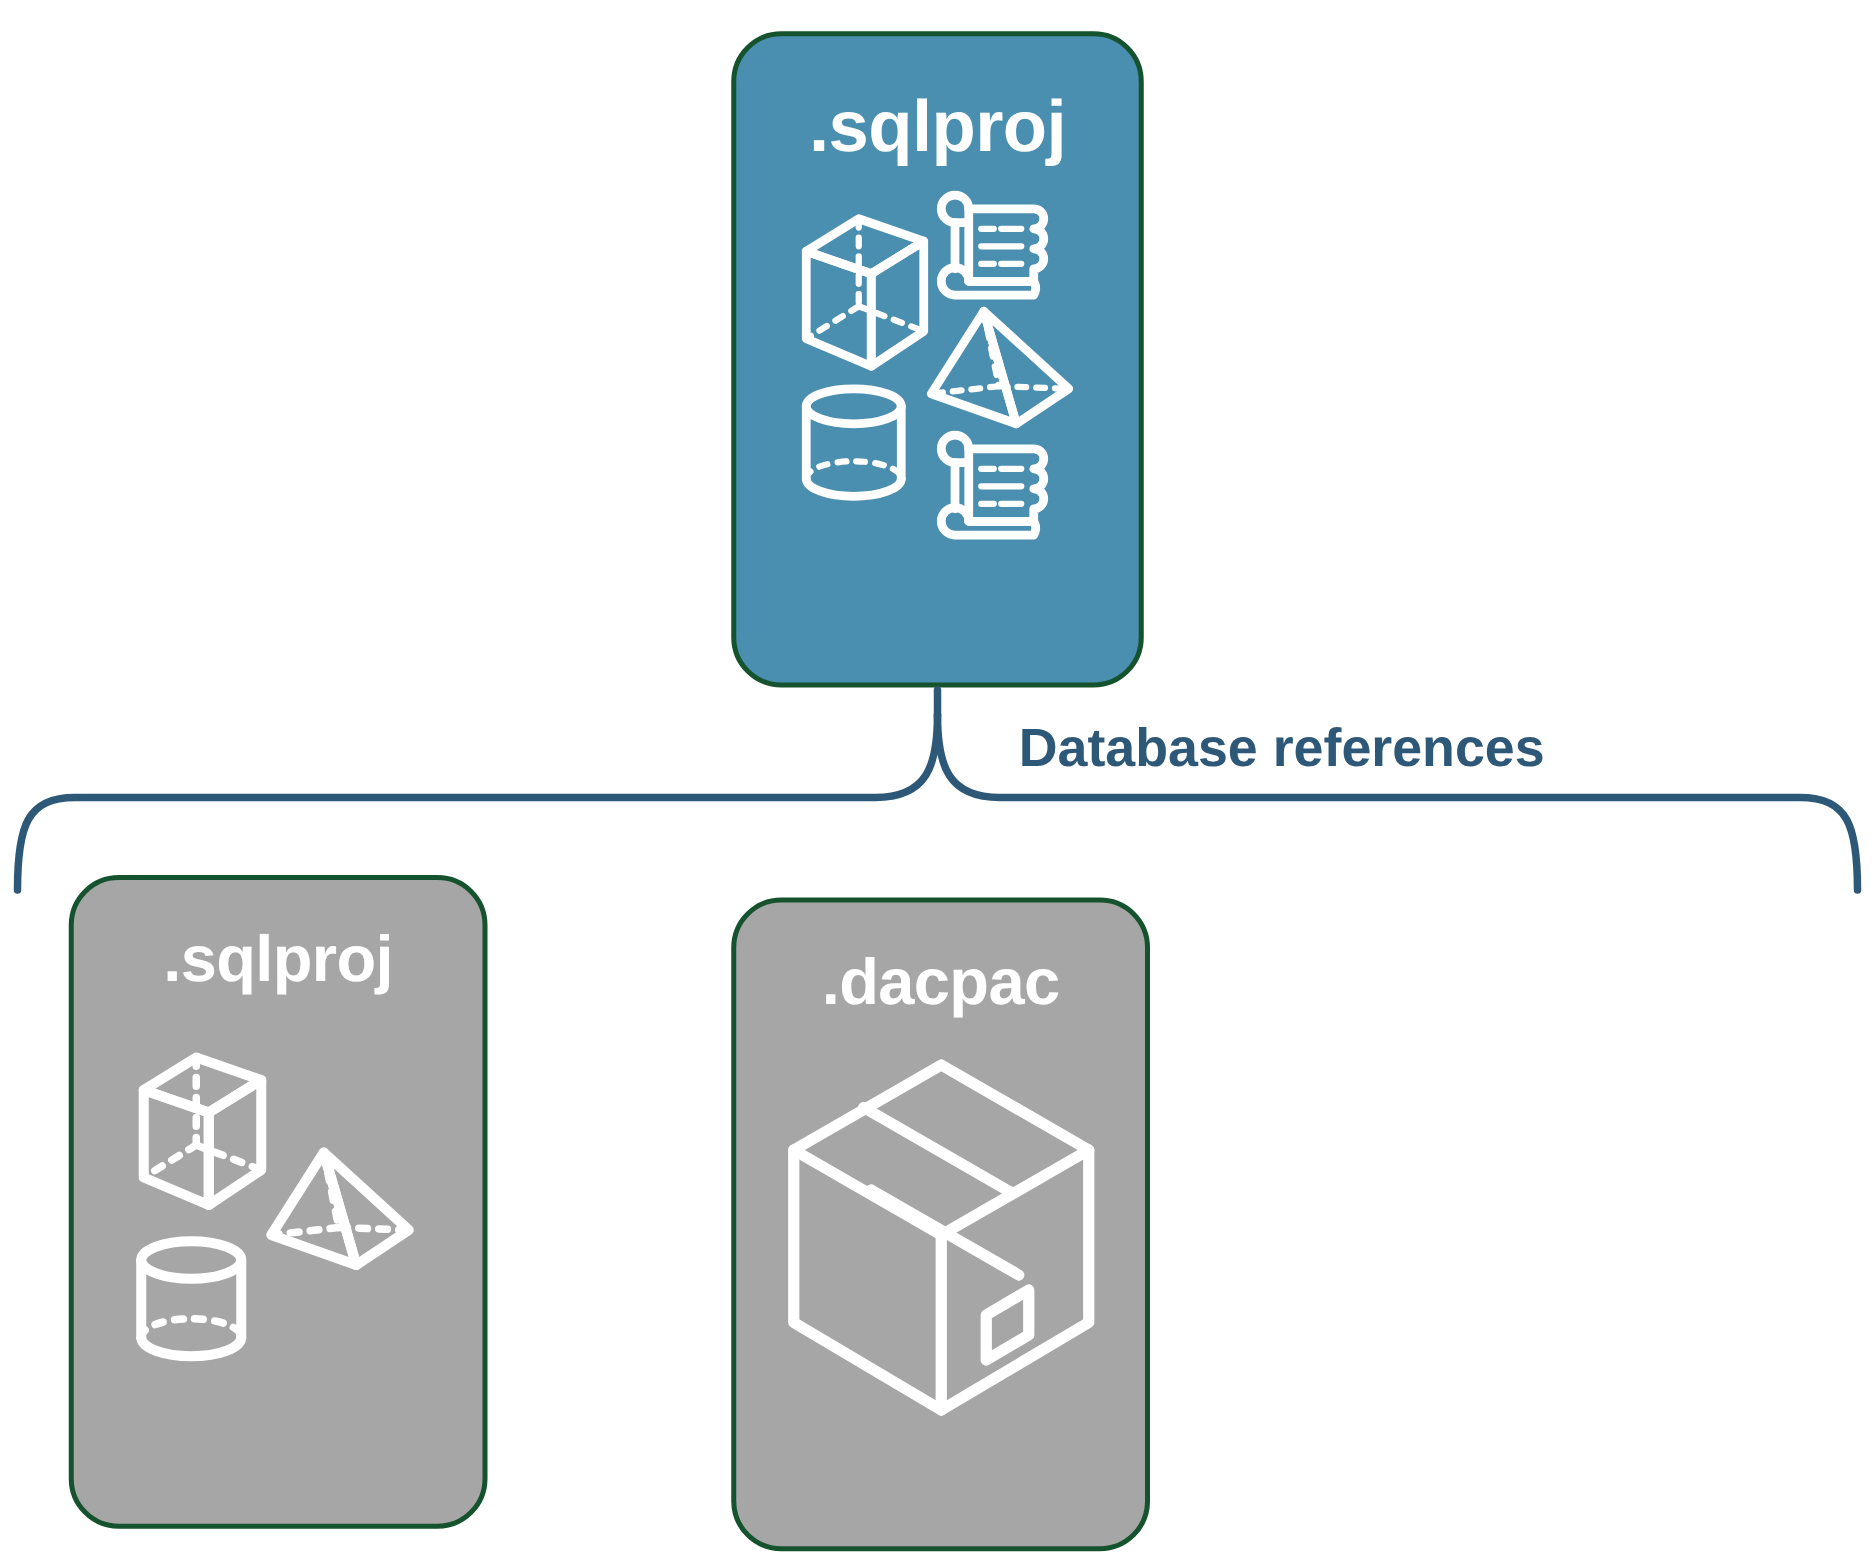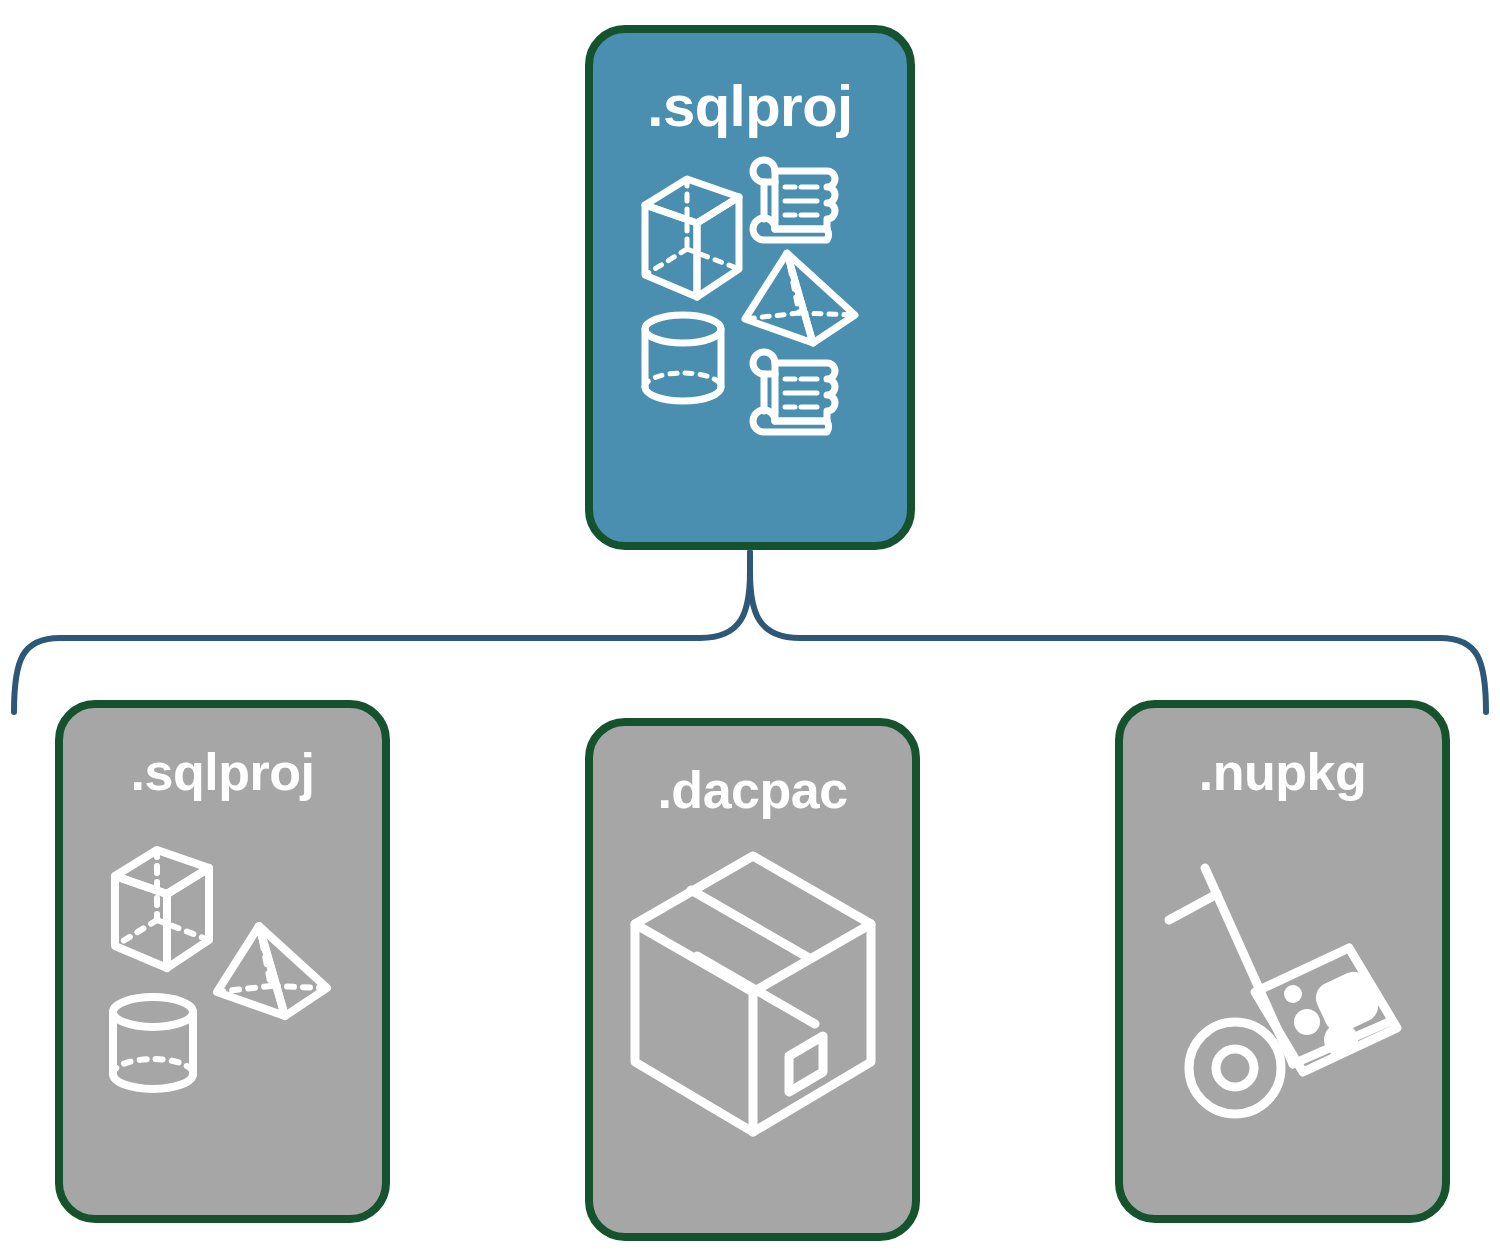--- a/index.html
+++ b/index.html
@@ -18,21 +18,21 @@
   #stage {
     position: absolute;
     inset: 0;
     width: 1500px;
     height: 1250px;
   }
 
   .card {
     position: absolute;
     box-sizing: border-box;
-    border: 8px solid #14532d;
+    border: 4px solid #14532d;
     border-radius: 40px;
     display: flex;
     flex-direction: column;
     align-items: center;
   }
 
   .card-title {
     color: #ffffff;
     font-weight: bold;
     letter-spacing: -0.5px;
@@ -184,20 +184,21 @@
                C 750 612, 742 638, 700 638
                L 60 638
                C 22 638, 14 660, 14 712"></path>
       <path d="M750 572
                C 750 612, 758 638, 800 638
                L 1440 638
                C 1478 638, 1486 660, 1486 712"></path>
     </g>
   </svg>
 
+  <div id="bracket-label">Database references</div>
 
   <div class="card card-ref" id="card-sqlproj">
     <div class="card-title">.sqlproj</div>
 
     <div class="icon-area">
       <svg viewBox="0 0 280 320" fill="none" stroke="#ffffff" stroke-width="8" stroke-linecap="round" stroke-linejoin="round">
 
         <g>
           <path d="M32 60 L74 34 L126 52 L84 78 Z"></path>
           <path d="M32 60 L32 130 L84 152 L84 78 Z"></path>
@@ -244,45 +245,14 @@
 
           <path d="M78 56 L196 124"></path>
           <path d="M84 122 L202 190"></path>
 
           <path d="M176 222 L210 202 L210 238 L176 258 Z"></path>
         </g>
       </svg>
     </div>
   </div>
 
-  <div class="card card-ref" id="card-nupkg">
-    <div class="card-title">.nupkg</div>
-
-    <div class="icon-area">
-      <svg viewBox="0 0 280 320" fill="none" stroke="#ffffff" stroke-width="9" stroke-linecap="round" stroke-linejoin="round">
-
-        <g>
-
-          <path d="M26 104 L74 78"></path>
-
-          <path d="M62 52 L150 248"></path>
-
-          <path d="M150 248 L246 206"></path>
-
-          <circle cx="92" cy="252" r="46"></circle>
-          <circle cx="92" cy="252" r="19"></circle>
-        </g>
-
-        <g>
-          <path d="M112 176 L206 132 L254 212 L160 256 Z"></path>
-
-          <g fill="#ffffff" stroke="none">
-            <rect x="176" y="160" width="56" height="52" rx="16" transform="rotate(-25 204 186)"></rect>
-            <circle cx="150" cy="178" r="9"></circle>
-            <circle cx="164" cy="206" r="13"></circle>
-            <circle cx="198" cy="224" r="17"></circle>
-          </g>
-        </g>
-      </svg>
-    </div>
-  </div>
 
 </div>
 
 </body></html>

